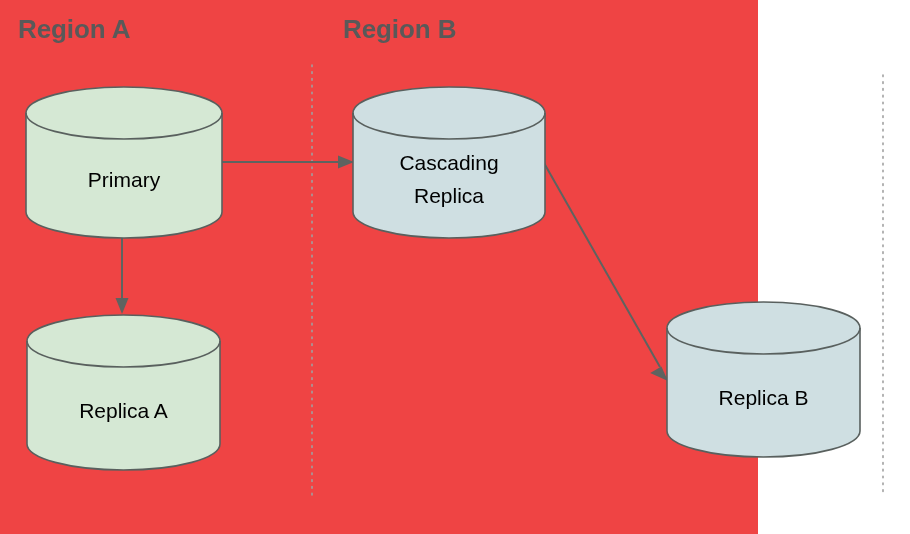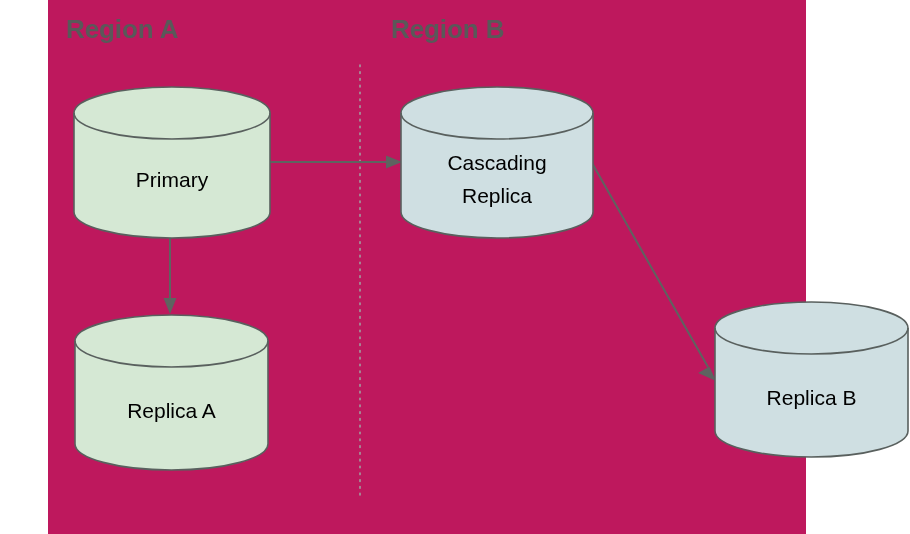--- a/index.html
+++ b/index.html
@@ -11,22 +11,21 @@
   body {
     width: 910px;
     height: 534px;
     overflow: hidden;
     font-family: "Liberation Sans", "DejaVu Sans", sans-serif;
   }
   #canvas {
     position: relative;
     width: 758px;
     height: 534px;
-    background: #be185d;
-    margin-left: 48px;
+    background: #ef4444;
   }
   #diagram-svg {
     position: absolute;
     top: 0;
     left: 0;
     width: 910px;
     height: 534px;
     display: block;
   }
   .region-title {

